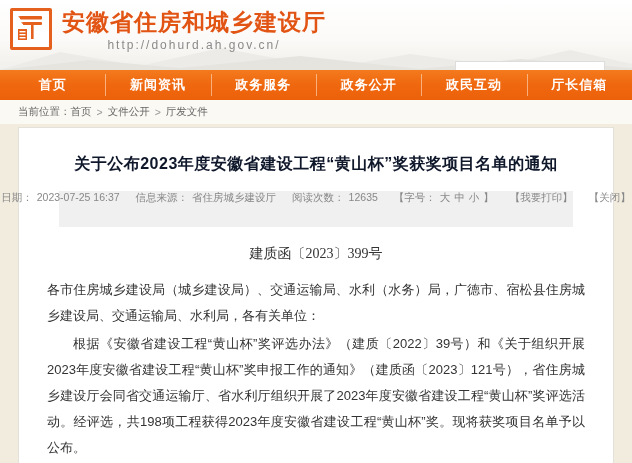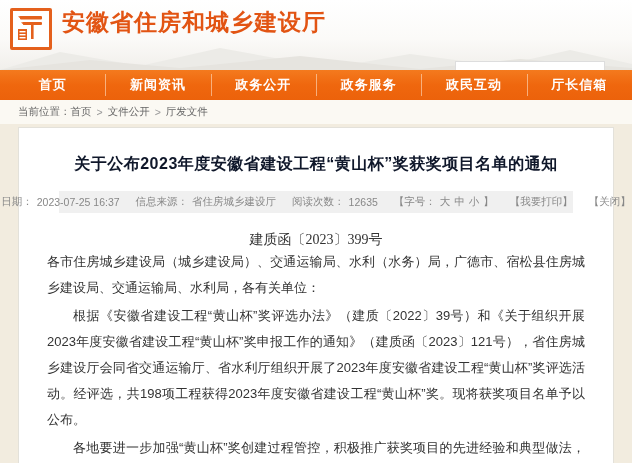--- a/index.html
+++ b/index.html
@@ -112,36 +112,36 @@
   .article-title {
     text-align: center;
     font-size: 16px;
     font-weight: bold;
     color: #0f172a;
     letter-spacing: 0.5px;
     margin-bottom: 16px;
   }
   .meta-bar {
     background: #f0f0f0;
-    height: 22px;
-    display: flex; align-items: center; justify-content: center;
+    height: 36px;
+    display: flex; align-items: flex-start; justify-content: center;
     font-size: 10.5px;
     color: #888;
     white-space: nowrap;
     margin: 0 12px 18px 12px;
   }
   .meta-bar span { margin: 0 2px; }
   .meta-group { margin-right: 14px !important; }
   .meta-link { cursor: pointer; color: #888; }
   .doc-number {
     text-align: center;
     font-size: 14px;
     color: #333;
     font-family: "Liberation Serif", "DejaVu Serif", serif;
-    margin-bottom: 0;
+    margin-bottom: 14px;
   }
   .body-text {
     font-size: 13px;
     line-height: 26px;
     color: #333;
     text-align: justify;
   }
   .body-text p { margin-bottom: 2px; }
   .indent { text-indent: 2em; }
 </style>
@@ -163,20 +163,21 @@
         <path d="M7 10.5 L10 13 L10 10 Z" fill="#e4601c"></path>
         <rect x="17" y="13" width="2.6" height="14" fill="#e4601c"></rect>
         <rect x="4" y="17" width="9" height="11" fill="#e4601c"></rect>
         <rect x="5.5" y="19" width="6" height="1.4" fill="#ffffff"></rect>
         <rect x="5.5" y="22" width="6" height="1.4" fill="#ffffff"></rect>
         <rect x="5.5" y="25" width="6" height="1.4" fill="#ffffff"></rect>
       </svg>
     </div>
     <div class="brand-text">
       <div class="site-title">安徽省住房和城乡建设厅</div>
+      <div class="site-url">http://dohurd.ah.gov.cn/</div>
     </div>
   </div>
 
   <div class="search-area">
     <div class="search-box">
       <input type="text" placeholder="请输入搜索关键词" style="">
       <div class="search-divider"></div>
       <button class="search-btn">
         <svg width="14" height="14" viewBox="0 0 14 14">
           <circle cx="6" cy="6" r="4.2" fill="none" stroke="#ef670e" stroke-width="1.5"></circle>
@@ -188,22 +189,22 @@
       <span class="hot-label">热搜：</span>
       <span class="hot-item">工作</span>
       <span class="hot-item">会议</span>
     </div>
   </div>
 </div>
 
 <div class="nav">
   <div class="nav-item">首页</div>
   <div class="nav-item">新闻资讯</div>
+  <div class="nav-item">政务服务</div>
   <div class="nav-item">政务公开</div>
-  <div class="nav-item">政务服务</div>
   <div class="nav-item">政民互动</div>
   <div class="nav-item">厅长信箱</div>
 </div>
 
 <div class="breadcrumb-bar">
   <span>当前位置：</span>
   <span class="crumb">首页</span>
   <span class="crumb-sep">&gt;</span>
   <span class="crumb">文件公开</span>
   <span class="crumb-sep">&gt;</span>

